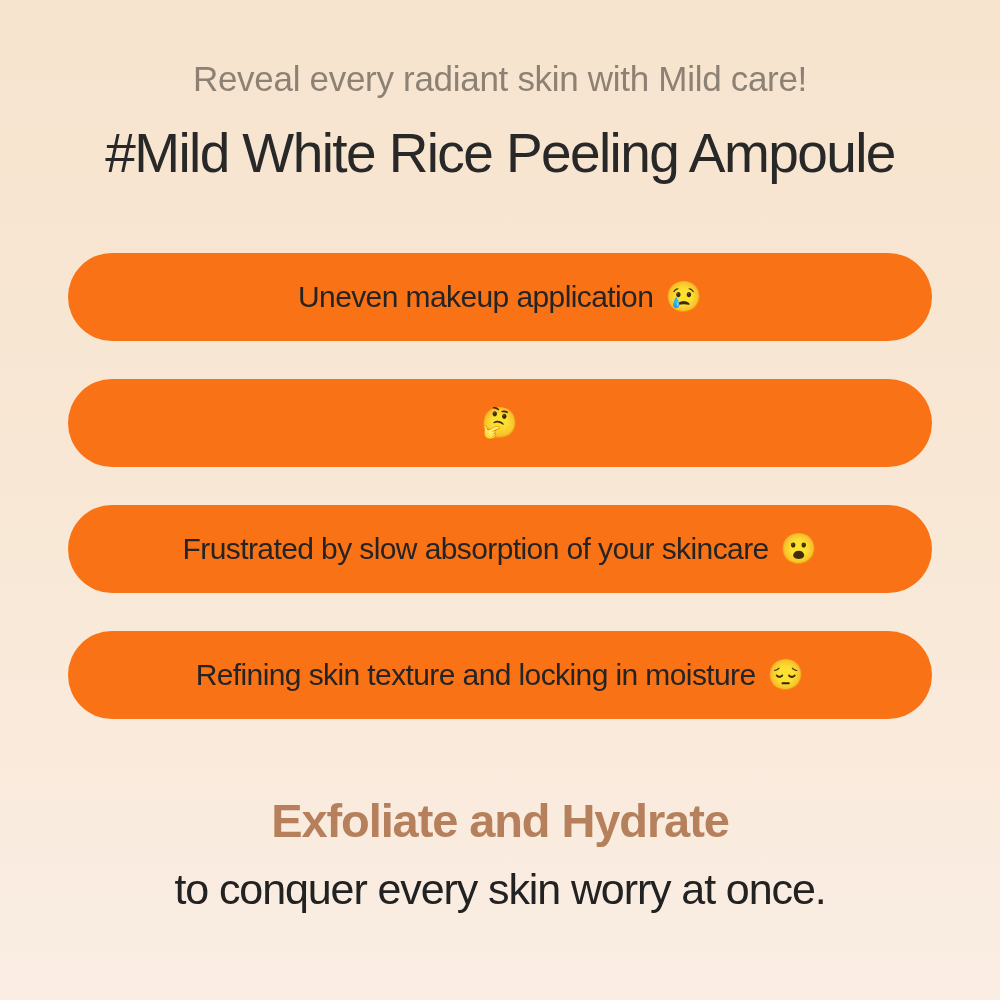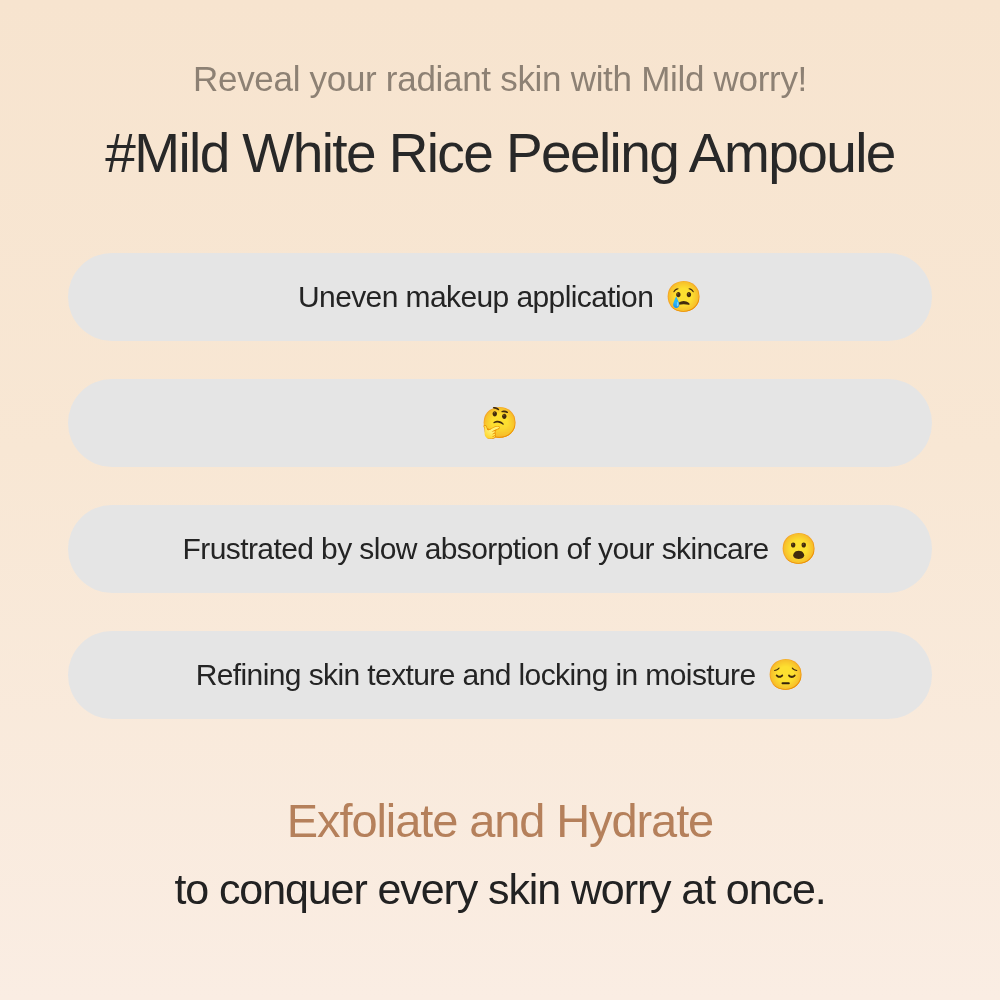--- a/index.html
+++ b/index.html
@@ -57,21 +57,21 @@
   .pill-list {
     margin-top: 68px;
     width: 864px;
     display: flex;
     flex-direction: column;
     gap: 38px;
   }
 
   .pill {
     height: 88px;
-    background: #e5e5e5;
+    background: #f97316;
     border-radius: 44px;
     display: flex;
     align-items: center;
     justify-content: center;
     padding: 0 34px;
   }
 
   .pill-text {
     font-size: 30px;
     font-weight: 400;
@@ -94,21 +94,21 @@
   .footer-block {
     margin-top: 74px;
     width: 100%;
     display: flex;
     flex-direction: column;
     align-items: center;
   }
 
   .accent-line {
     font-size: 47px;
-    font-weight: 400;
+    font-weight: 700;
     color: #B5805B;
     letter-spacing: -1.1px;
     line-height: 1.2;
     white-space: nowrap;
   }
 
   .closing-line {
     margin-top: 14px;
     font-size: 43px;
     font-weight: 400;
@@ -118,21 +118,21 @@
     white-space: nowrap;
     text-align: center;
   }
 </style>
 </head>
 <body>
 
 <div class="page">
 
   <div class="header-block">
-    <div class="eyebrow">Reveal your radiant skin with Mild worry!</div>
+    <div class="eyebrow">Reveal every radiant skin with Mild care!</div>
     <h1 class="headline">#Mild White Rice Peeling Ampoule</h1>
   </div>
 
   <div class="pill-list">
 
     <div class="pill">
       <span class="pill-text">
         <span>Uneven makeup application</span>
         <span class="pill-emoji">😢</span>
       </span>

